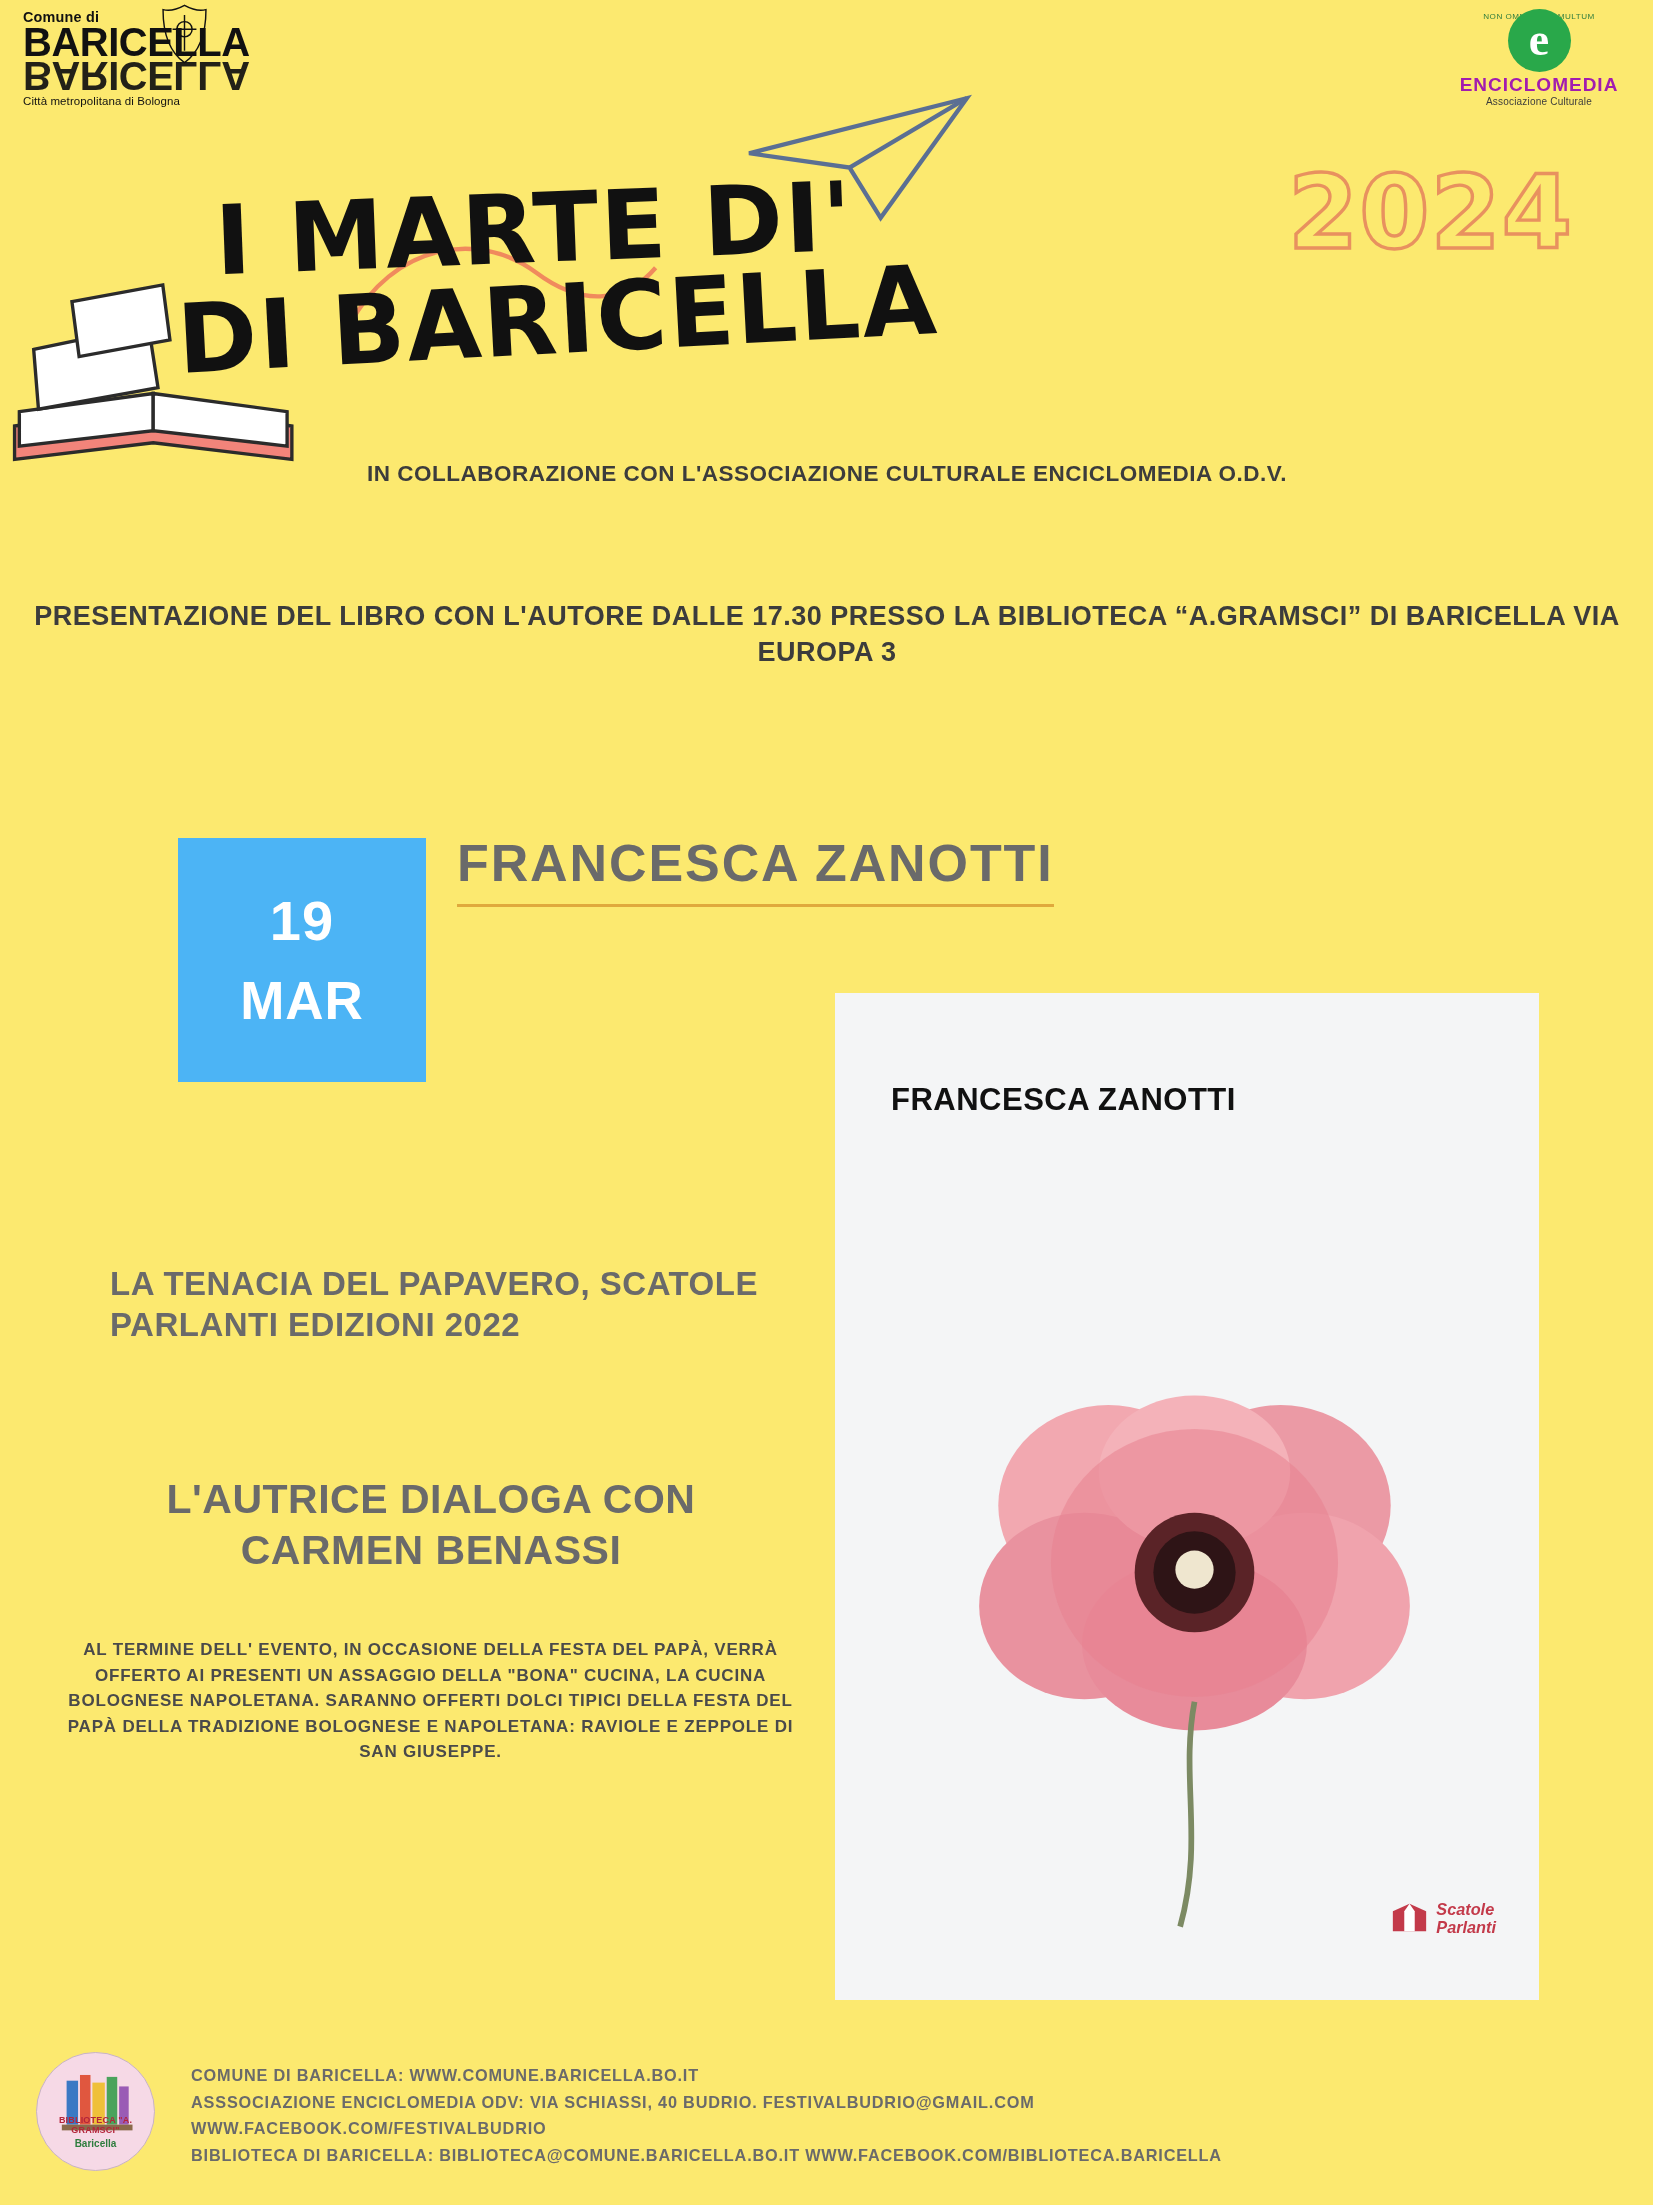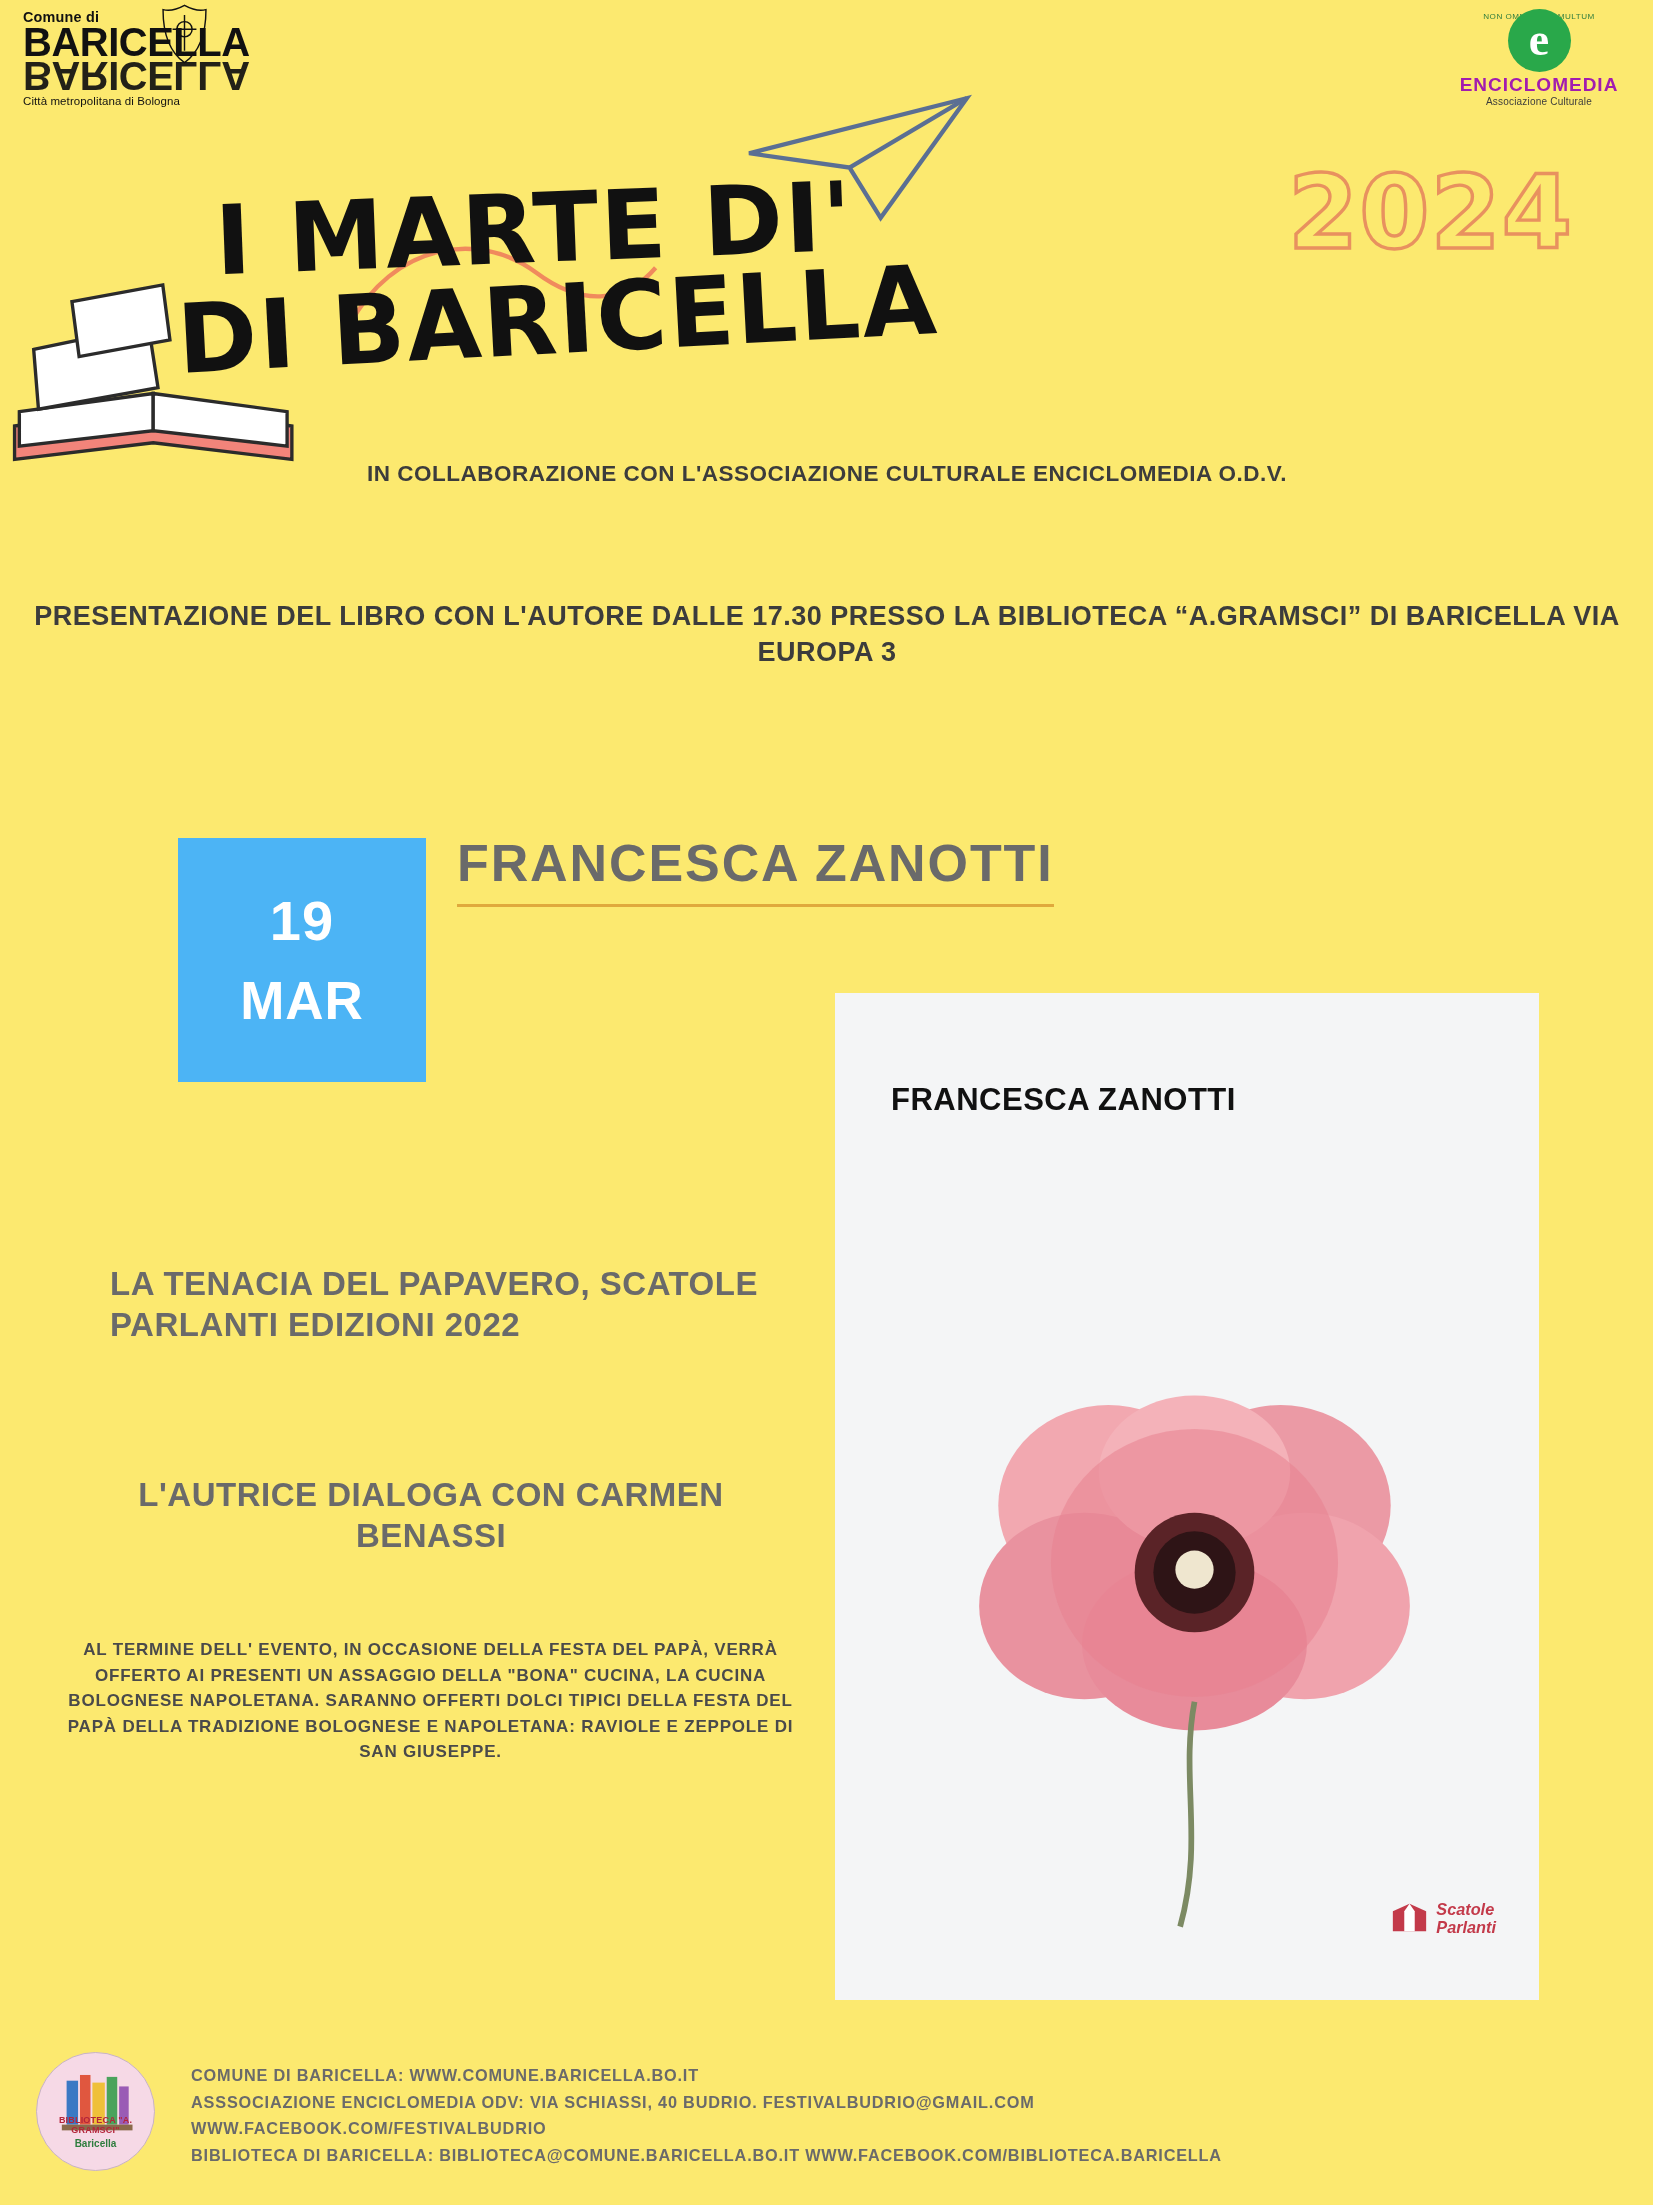--- a/index.html
+++ b/index.html
@@ -253,21 +253,21 @@
     color: #6a6a6a;
     letter-spacing: 0.5px;
     line-height: 1.25;
   }
   .dialoga {
     position: absolute;
     left: 72px;
     top: 1474px;
     width: 718px;
     text-align: center;
-    font-size: 33px;
+    font-size: 41px;
     font-weight: bold;
     color: #6a6a6a;
     letter-spacing: 0.5px;
     line-height: 1.25;
   }
   .note {
     position: absolute;
     left: 57px;
     top: 1637px;
     width: 747px;

